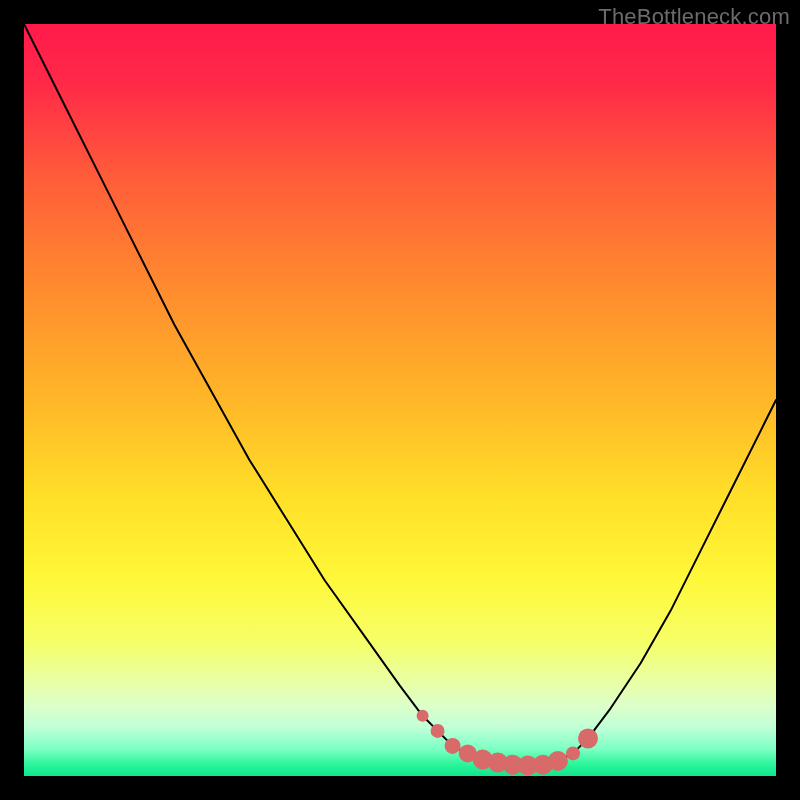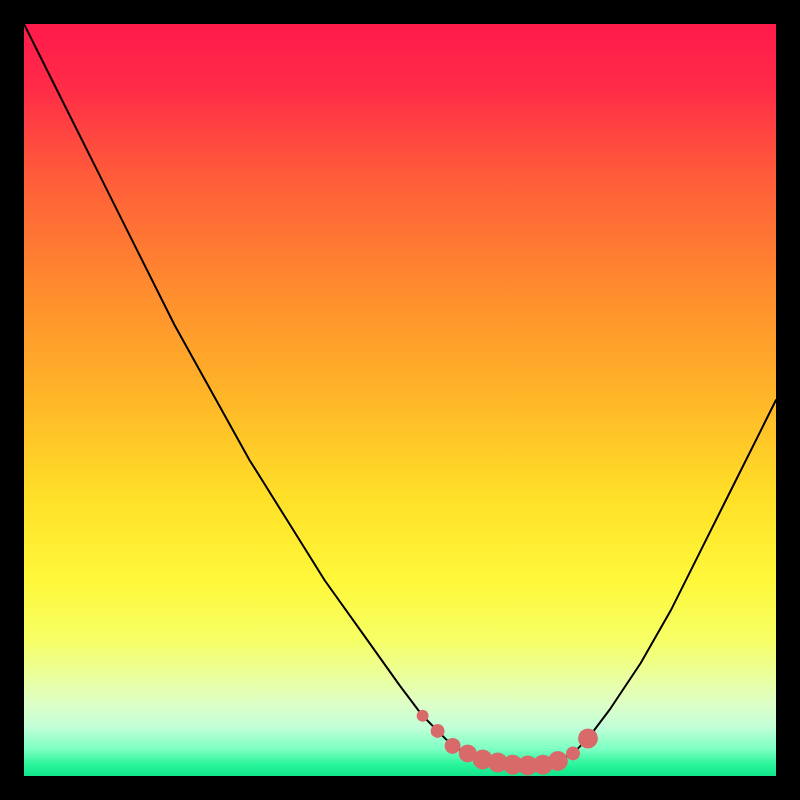--- a/index.html
+++ b/index.html
@@ -72,13 +72,14 @@
         <circle cx="458.7" cy="735.5" r="10" fill="#d86a6a"></circle>
         <circle cx="473.8" cy="738.5" r="10" fill="#d86a6a"></circle>
         <circle cx="488.8" cy="740.7" r="10" fill="#d86a6a"></circle>
         <circle cx="503.8" cy="741.5" r="10" fill="#d86a6a"></circle>
         <circle cx="518.9" cy="740.7" r="10" fill="#d86a6a"></circle>
         <circle cx="533.9" cy="737.0" r="10" fill="#d86a6a"></circle>
         <circle cx="549.0" cy="729.4" r="7" fill="#d86a6a"></circle>
         <circle cx="564.0" cy="714.4" r="10" fill="#d86a6a"></circle>
       </svg>
   </div>
+  <div class="watermark">TheBottleneck.com</div>
 </div>
 
 </body></html>

